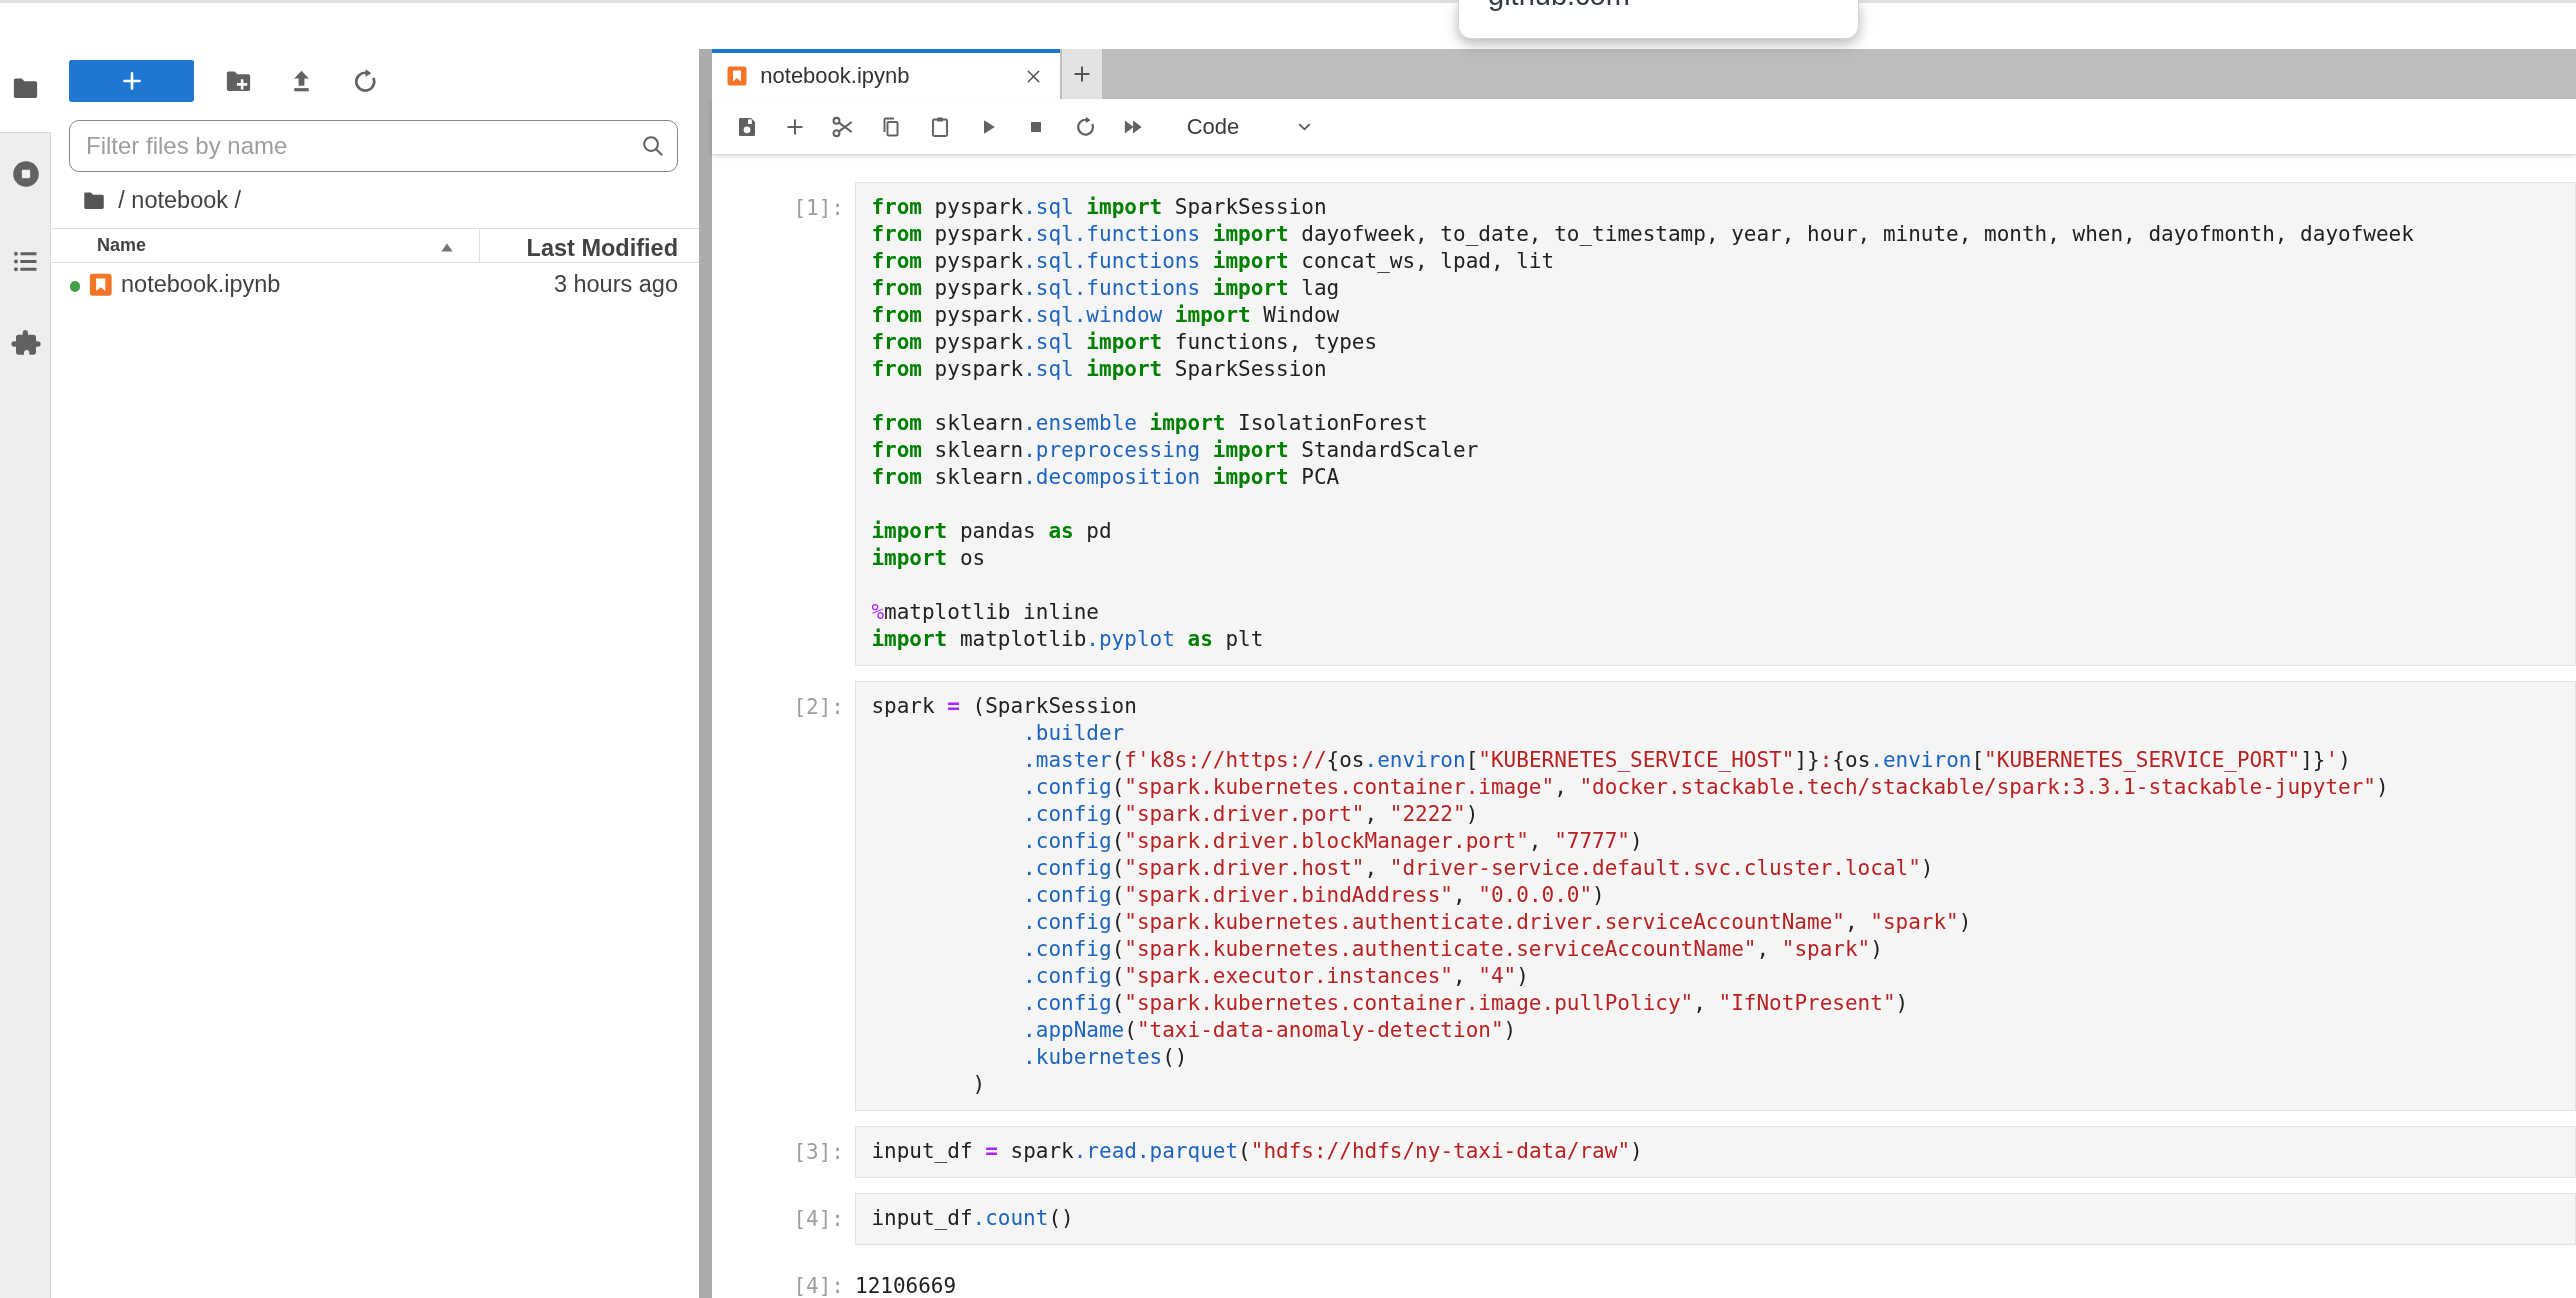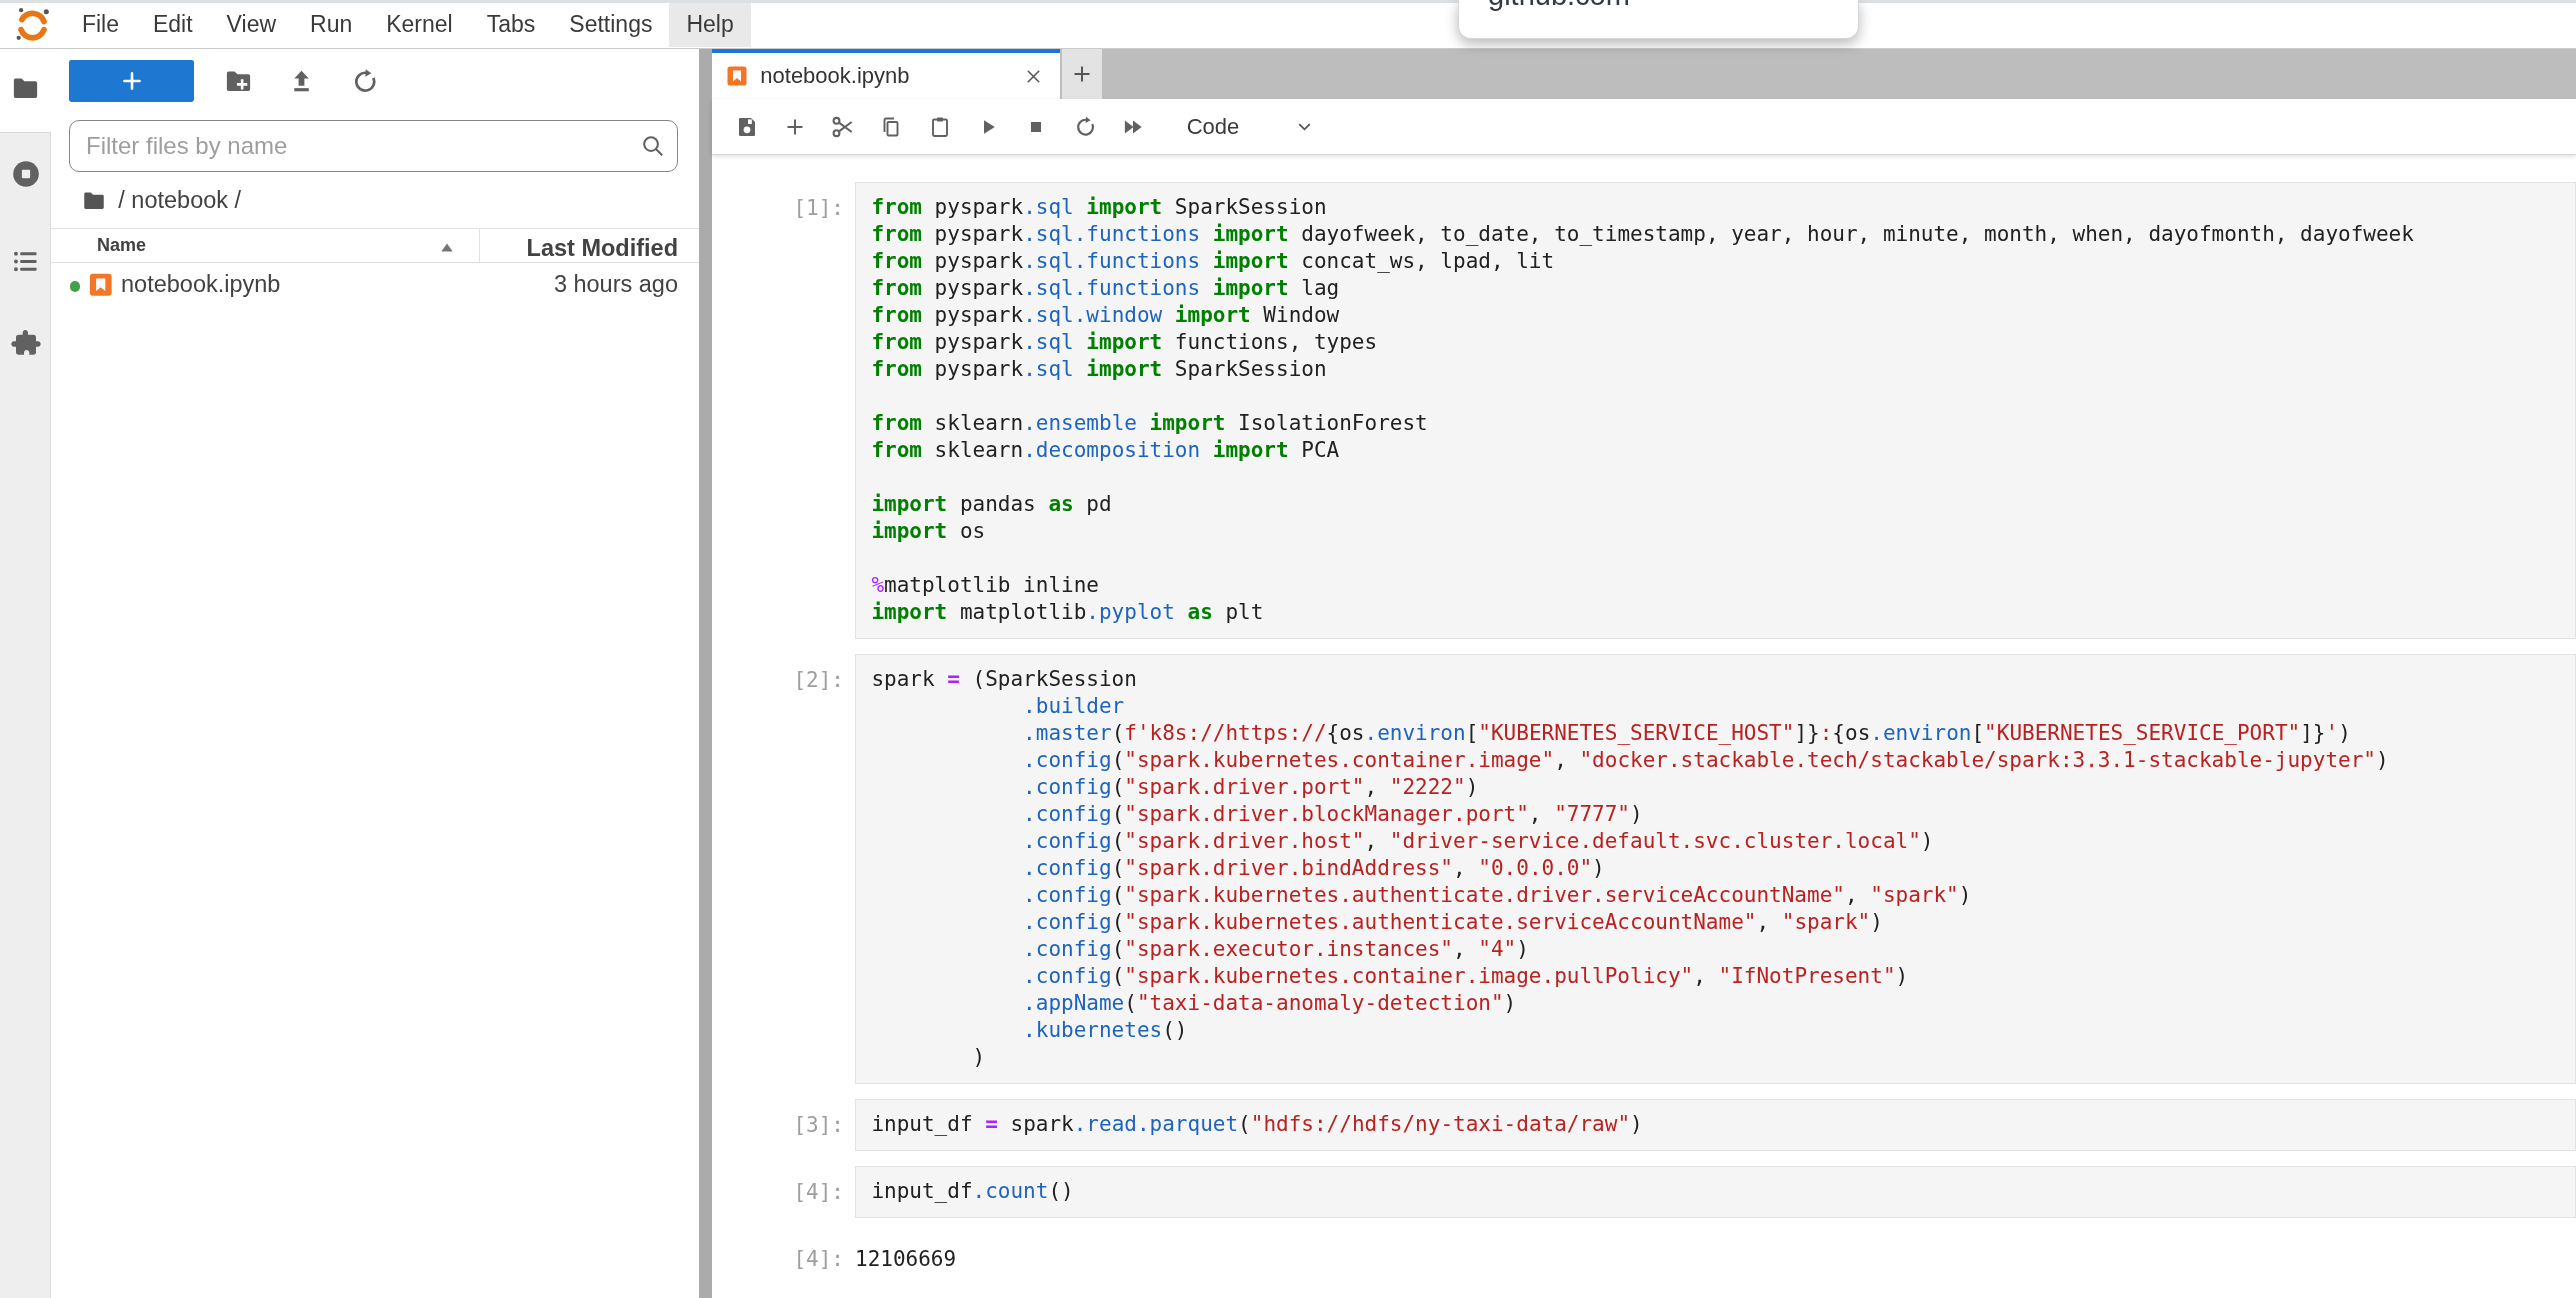--- a/index.html
+++ b/index.html
@@ -84,37 +84,20 @@
   .tok-s { color:#ba2121;text-align:center; }
   .tok-o { color:#aa22ff; font-weight:bold; }
   .tok-m { color:#aa22ff; }
   .tok-t { color:#212121; }
 </style>
 </head>
 <body>
 
 <div class="app">
 
-  <div class="menubar">
-    <svg class="logo" viewBox="0 0 48 48">
-      <path d="M11 18.5 A15 15 0 0 1 38.1 20.9" fill="none" stroke="#e87614" stroke-width="7" stroke-linecap="round"></path>
-      <path d="M38.1 31.1 A15 15 0 0 1 9.9 31.1" fill="none" stroke="#e87614" stroke-width="7" stroke-linecap="round"></path>
-      <circle cx="10" cy="7" r="2.6" fill="#555"></circle>
-      <circle cx="41" cy="9" r="3.1" fill="#555"></circle>
-      <circle cx="7" cy="41" r="2.6" fill="#555"></circle>
-    </svg>
-    <div class="menu-item">File</div>
-    <div class="menu-item">Edit</div>
-    <div class="menu-item">View</div>
-    <div class="menu-item">Run</div>
-    <div class="menu-item">Kernel</div>
-    <div class="menu-item">Tabs</div>
-    <div class="menu-item">Settings</div>
-    <div class="menu-item active">Help</div>
-  </div>
 
   <div class="topline"></div>
   <div class="popup">
     <span class="popup-text">github.com</span>
   </div>
 
   <div class="workspace">
 
     <div class="activitybar">
       <div class="grayzone"></div>
@@ -300,20 +283,21 @@
             <div class="editor">
               <div class="cm-line"><span class="tok-k">from</span><span class="tok-t"> pyspark</span><span class="tok-p">.sql</span><span class="tok-k"> import</span><span class="tok-t"> SparkSession</span></div>
               <div class="cm-line"><span class="tok-k">from</span><span class="tok-t"> pyspark</span><span class="tok-p">.sql.functions</span><span class="tok-k"> import</span><span class="tok-t"> dayofweek, to_date, to_timestamp, year, hour, minute, month, when, dayofmonth, dayofweek</span></div>
               <div class="cm-line"><span class="tok-k">from</span><span class="tok-t"> pyspark</span><span class="tok-p">.sql.functions</span><span class="tok-k"> import</span><span class="tok-t"> concat_ws, lpad, lit</span></div>
               <div class="cm-line"><span class="tok-k">from</span><span class="tok-t"> pyspark</span><span class="tok-p">.sql.functions</span><span class="tok-k"> import</span><span class="tok-t"> lag</span></div>
               <div class="cm-line"><span class="tok-k">from</span><span class="tok-t"> pyspark</span><span class="tok-p">.sql.window</span><span class="tok-k"> import</span><span class="tok-t"> Window</span></div>
               <div class="cm-line"><span class="tok-k">from</span><span class="tok-t"> pyspark</span><span class="tok-p">.sql</span><span class="tok-k"> import</span><span class="tok-t"> functions, types</span></div>
               <div class="cm-line"><span class="tok-k">from</span><span class="tok-t"> pyspark</span><span class="tok-p">.sql</span><span class="tok-k"> import</span><span class="tok-t"> SparkSession</span></div>
               <div class="cm-line">&nbsp;</div>
               <div class="cm-line"><span class="tok-k">from</span><span class="tok-t"> sklearn</span><span class="tok-p">.ensemble</span><span class="tok-k"> import</span><span class="tok-t"> IsolationForest</span></div>
+              <div class="cm-line"><span class="tok-k">from</span><span class="tok-t"> sklearn</span><span class="tok-p">.preprocessing</span><span class="tok-k"> import</span><span class="tok-t"> StandardScaler</span></div>
               <div class="cm-line"><span class="tok-k">from</span><span class="tok-t"> sklearn</span><span class="tok-p">.decomposition</span><span class="tok-k"> import</span><span class="tok-t"> PCA</span></div>
               <div class="cm-line">&nbsp;</div>
               <div class="cm-line"><span class="tok-k">import</span><span class="tok-t"> pandas</span><span class="tok-k"> as</span><span class="tok-t"> pd</span></div>
               <div class="cm-line"><span class="tok-k">import</span><span class="tok-t"> os</span></div>
               <div class="cm-line">&nbsp;</div>
               <div class="cm-line"><span class="tok-m">%</span><span class="tok-t">matplotlib inline</span></div>
               <div class="cm-line"><span class="tok-k">import</span><span class="tok-t"> matplotlib</span><span class="tok-p">.pyplot</span><span class="tok-k"> as</span><span class="tok-t"> plt</span></div>
             </div>
           </div>
           <div class="cellrow">

